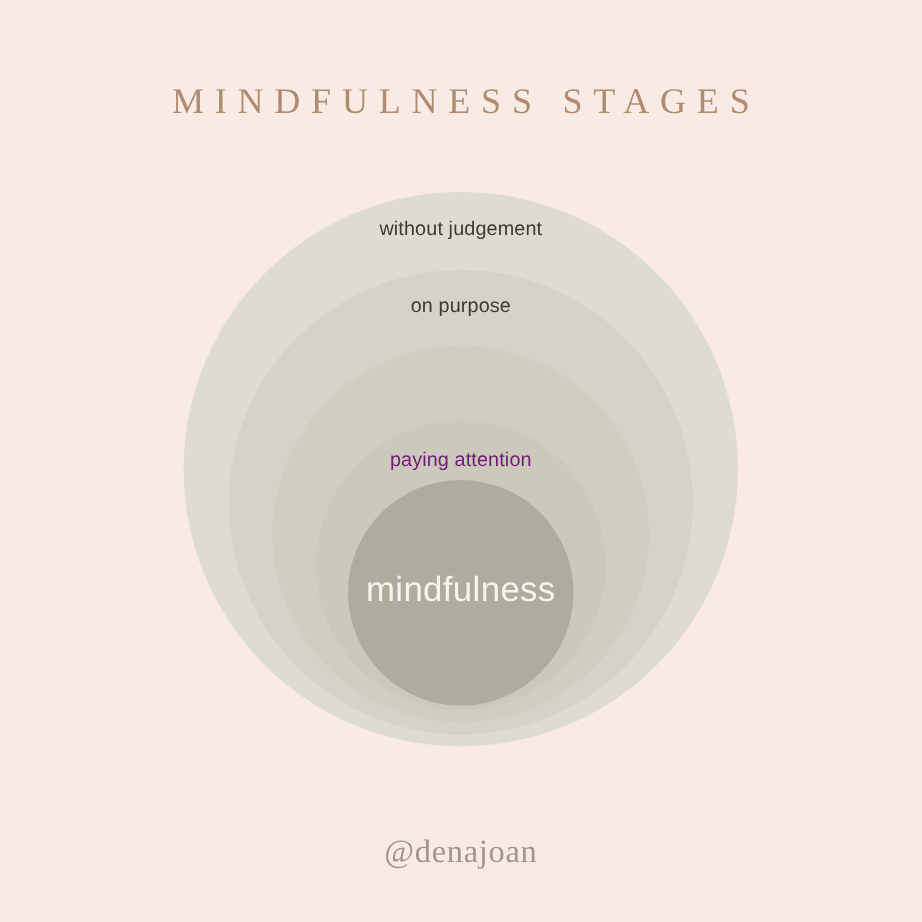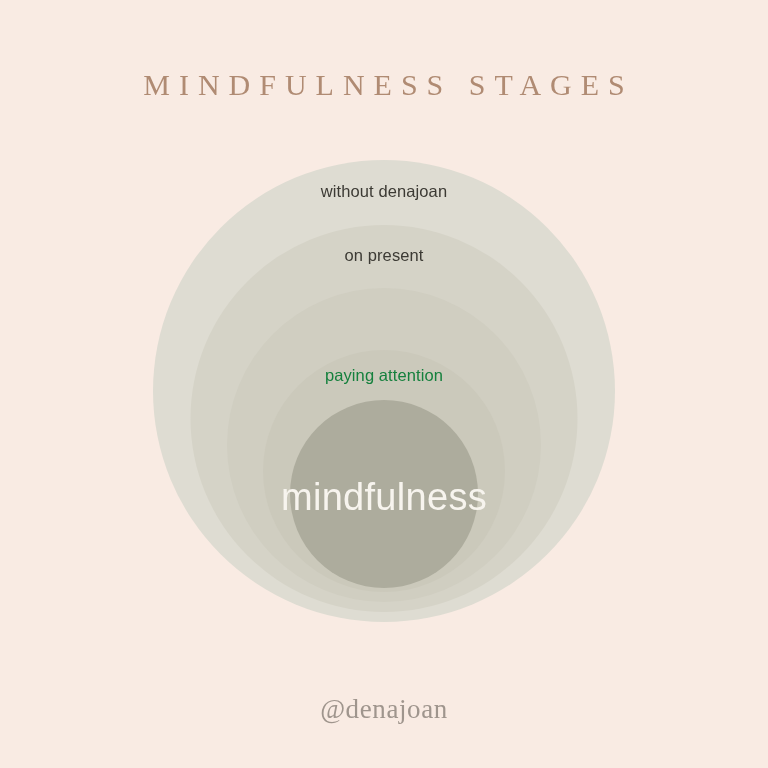--- a/index.html
+++ b/index.html
@@ -72,21 +72,21 @@
   .label-1 { top: 246px; }
   .label-2 { top: 310px; }
   .label-3 { top: 366px; }
 
   .core-label {
     position: absolute;
     left: 0;
     width: 768px;
     text-align: center;
     font-family: "Liberation Sans", sans-serif;
-    font-size: 38px;
+    font-size: 29px;
     font-weight: 300;
     color: #f7f4ee;
     letter-spacing: 0.3px;
     top: 476px;
     white-space: nowrap;
   }
 
   
   .handle {
     position: absolute;
@@ -110,22 +110,22 @@
   <div class="title" style="color: rgb(176, 139, 115);">MINDFULNESS STAGES</div>
 
   <div class="diagram">
 
     <div class="ring ring-0" style="background: rgb(222, 220, 210);"></div>
     <div class="ring ring-1" style="background: rgb(213, 211, 199);"></div>
     <div class="ring ring-2" style="background: rgb(208, 206, 193);"></div>
     <div class="ring ring-3" style="background: rgb(203, 201, 187);"></div>
     <div class="ring ring-4" style="background: rgb(173, 172, 157);"></div>
 
-    <div class="ring-label label-0" style="color: rgb(60, 58, 52);">without denajoan</div>
-    <div class="ring-label label-1" style="color: rgb(60, 58, 52);">on present</div>
-    <div class="ring-label label-3" style="color: #15803d;">paying attention</div>
+    <div class="ring-label label-0" style="color: rgb(60, 58, 52);">without judgement</div>
+    <div class="ring-label label-1" style="color: rgb(60, 58, 52);">on purpose</div>
+    <div class="ring-label label-3" style="color: #701a75; margin-top: 8px;">paying attention</div>
     <div class="core-label" style="color: rgb(247, 244, 238);">mindfulness</div>
 
   </div>
 
   <div class="handle" style="color: rgb(159, 149, 141);">@denajoan</div>
 
 </div>
 
 </body></html>

